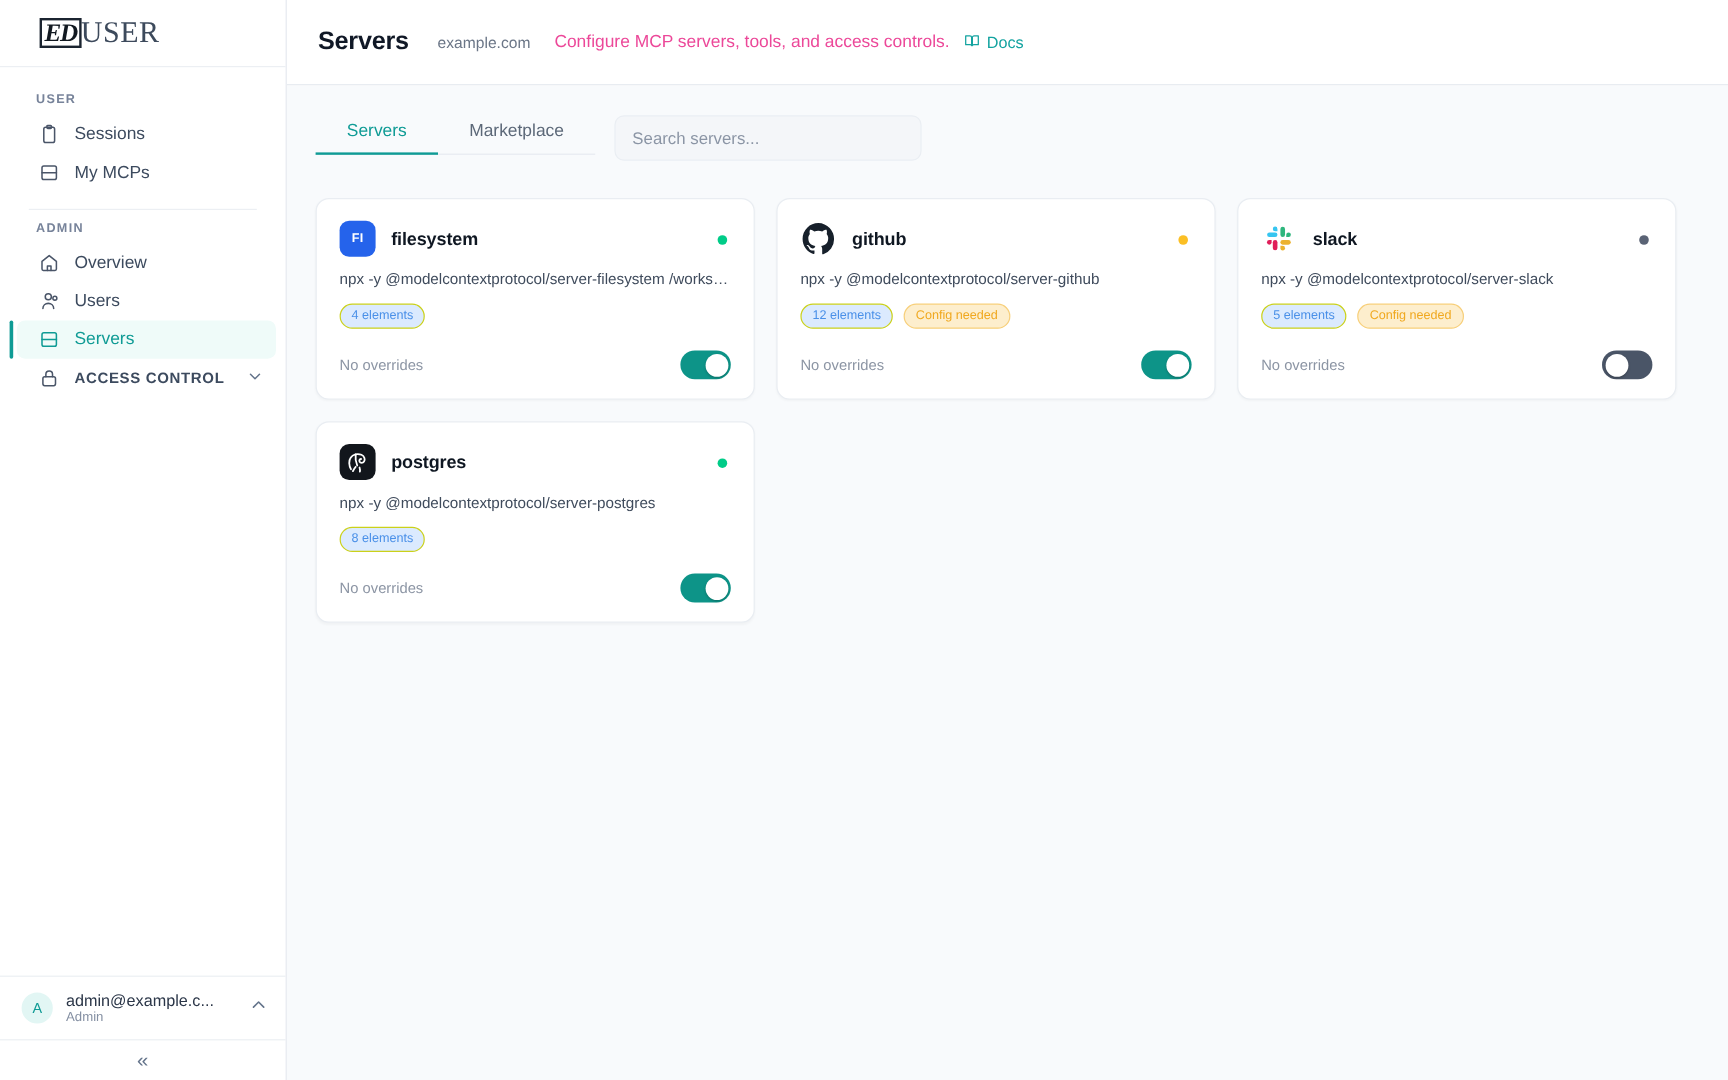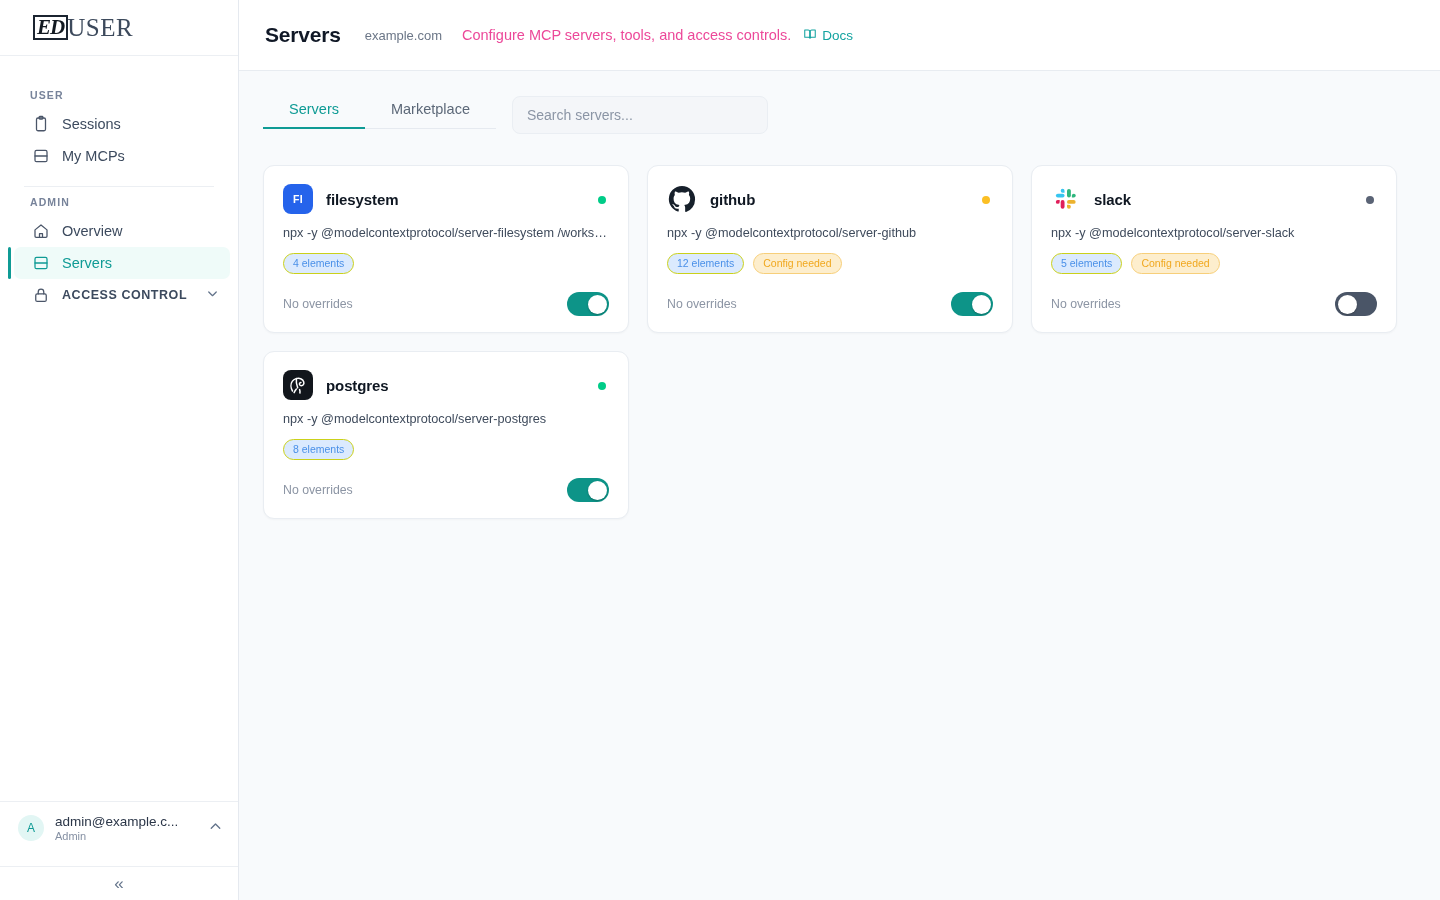--- a/index.html
+++ b/index.html
@@ -12,21 +12,20 @@
   .app { display: flex; width: 1440px; height: 900px; background: #f8fafc; }
 
   
   .sidebar {
     width: 239px; height: 900px;
     background: #ffffff;
     border-right: 1px solid #e5e9ef;
     display: flex; flex-direction: column;
     flex: 0 0 239px;
     position: relative;
-    gap: 12px;
   }
   .logo-area {
     height: 56px; display: flex; align-items: center;
     padding: 0 0 0 33px;
     border-bottom: 1px solid #eceff3;
   }
   .logo-wrap { display: flex; align-items: center; }
   .logo-box {
     border: 2px solid #1b2430;
     padding: 0px 2px 1px 2px;
@@ -263,20 +262,30 @@
       <div class="nav-item">
         <span class="ic">
           <svg viewBox="0 0 24 24" width="18" height="18" fill="none" stroke="#4a5568" stroke-width="1.7" stroke-linecap="round" stroke-linejoin="round">
             <path d="M4 10.5 12 4l8 6.5V19a1.5 1.5 0 0 1-1.5 1.5h-13A1.5 1.5 0 0 1 4 19z"></path>
               <path d="M10 20.5v-5h4v5"></path>
           </svg>
         </span>
         <span>Overview</span>
       </div>
 
+      <div class="nav-item">
+        <span class="ic">
+          <svg viewBox="0 0 24 24" width="18" height="18" fill="none" stroke="#4a5568" stroke-width="1.7" stroke-linecap="round" stroke-linejoin="round">
+            <circle cx="11" cy="7" r="3.4"></circle>
+              <path d="M5 20c0-3.3 2.7-5.6 6-5.6s6 2.3 6 5.6"></path>
+              <circle cx="18.3" cy="8.6" r="2.2"></circle>
+          </svg>
+        </span>
+        <span>Users</span>
+      </div>
 
       <div class="nav-item active">
         <span class="ic">
           <svg viewBox="0 0 24 24" width="18" height="18" fill="none" stroke="#0f9b95" stroke-width="1.7" stroke-linecap="round" stroke-linejoin="round">
             <rect x="4" y="4.5" width="16" height="15" rx="2"></rect>
               <line x1="4" y1="12" x2="20" y2="12"></line>
           </svg>
         </span>
         <span>Servers</span>
       </div>

